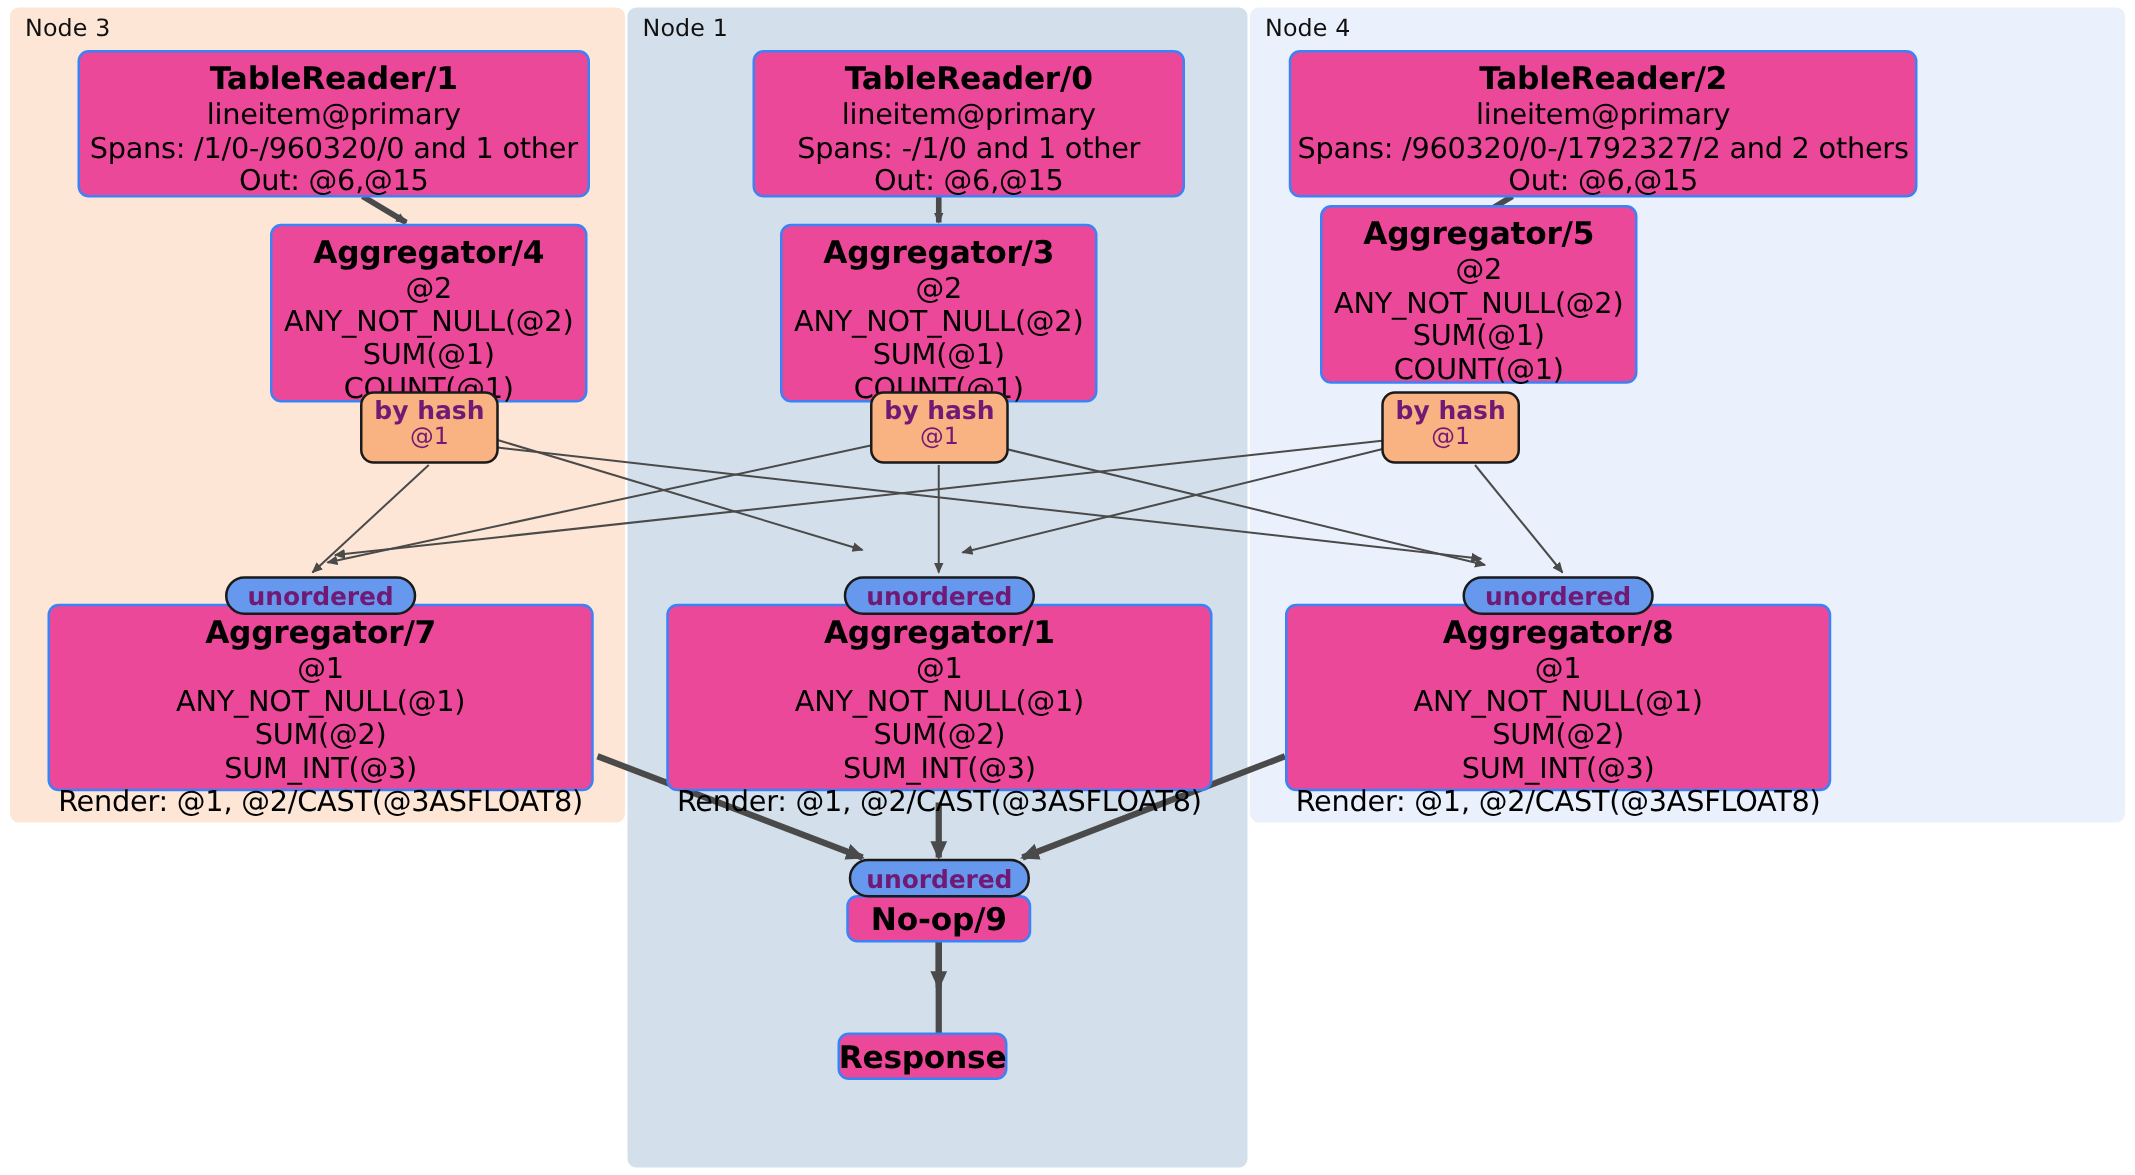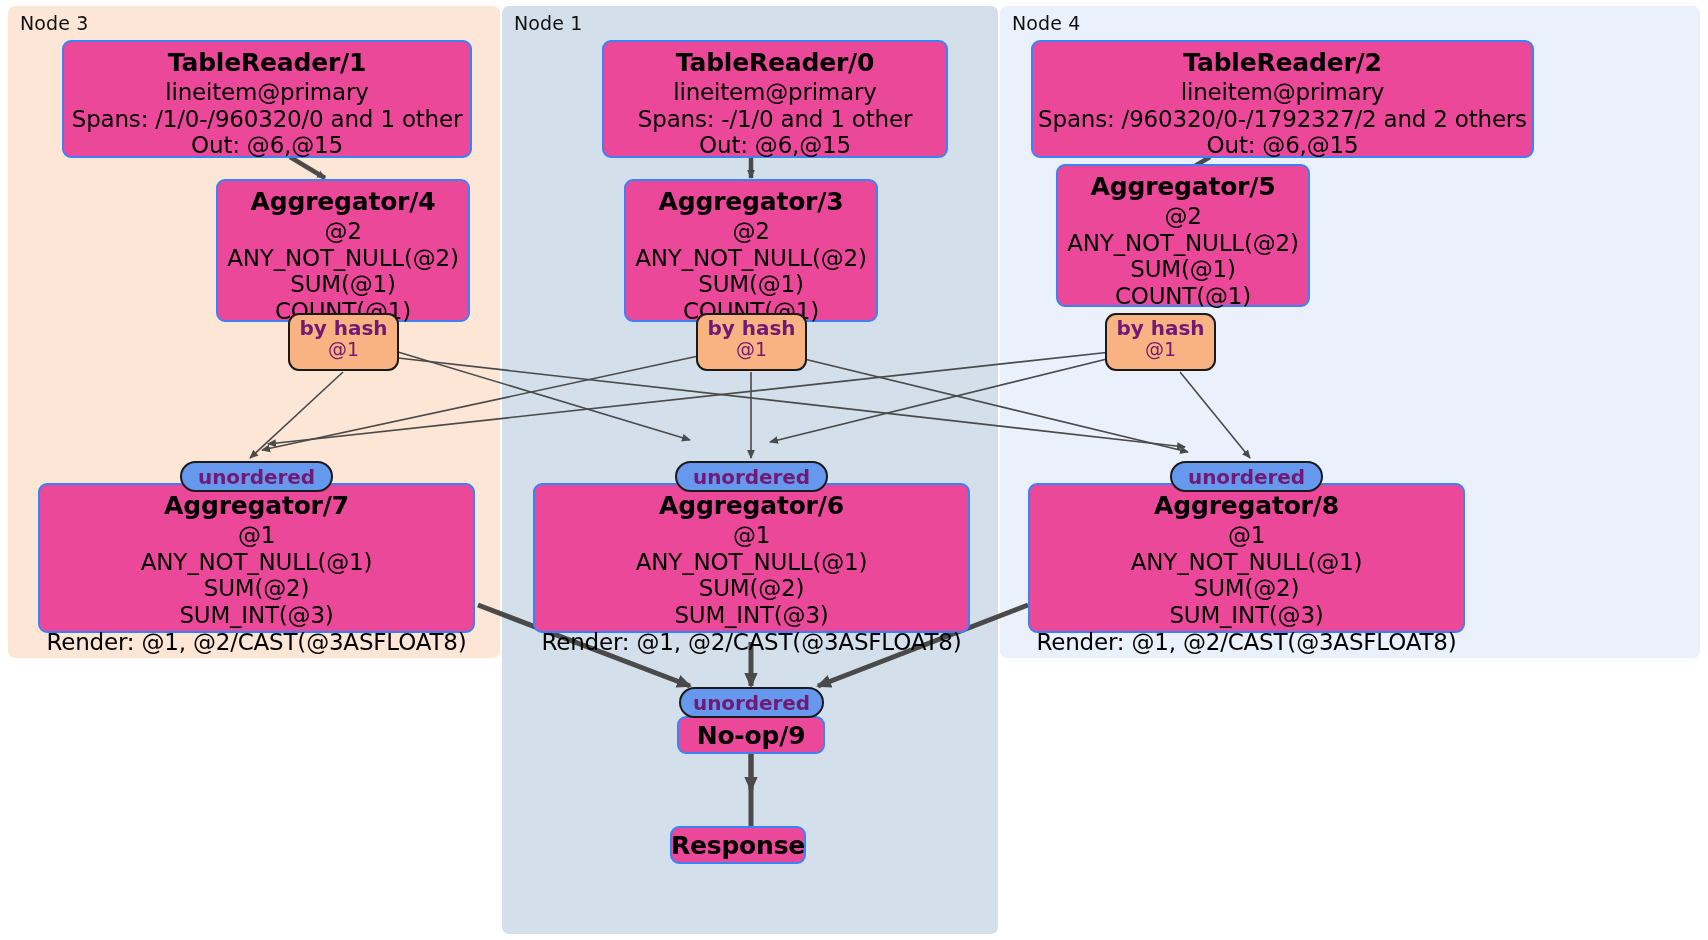--- a/index.html
+++ b/index.html
@@ -158,21 +158,21 @@
   <div class="box" style="left:38px;top:483px;width:437px;height:150px;">
     <span class="ttl">Aggregator/7</span>
     <span class="ln">@1</span>
     <span class="ln">ANY_NOT_NULL(@1)</span>
     <span class="ln">SUM(@2)</span>
     <span class="ln">SUM_INT(@3)</span>
     <span class="ln">Render: @1, @2/CAST(@3ASFLOAT8)</span>
   </div>
 
   <div class="box" style="left:533px;top:483px;width:437px;height:150px;">
-    <span class="ttl">Aggregator/6</span>
+    <span class="ttl">Aggregator/1</span>
     <span class="ln">@1</span>
     <span class="ln">ANY_NOT_NULL(@1)</span>
     <span class="ln">SUM(@2)</span>
     <span class="ln">SUM_INT(@3)</span>
     <span class="ln">Render: @1, @2/CAST(@3ASFLOAT8)</span>
   </div>
 
   <div class="box" style="left:1028px;top:483px;width:437px;height:150px;">
     <span class="ttl">Aggregator/8</span>
     <span class="ln">@1</span>

